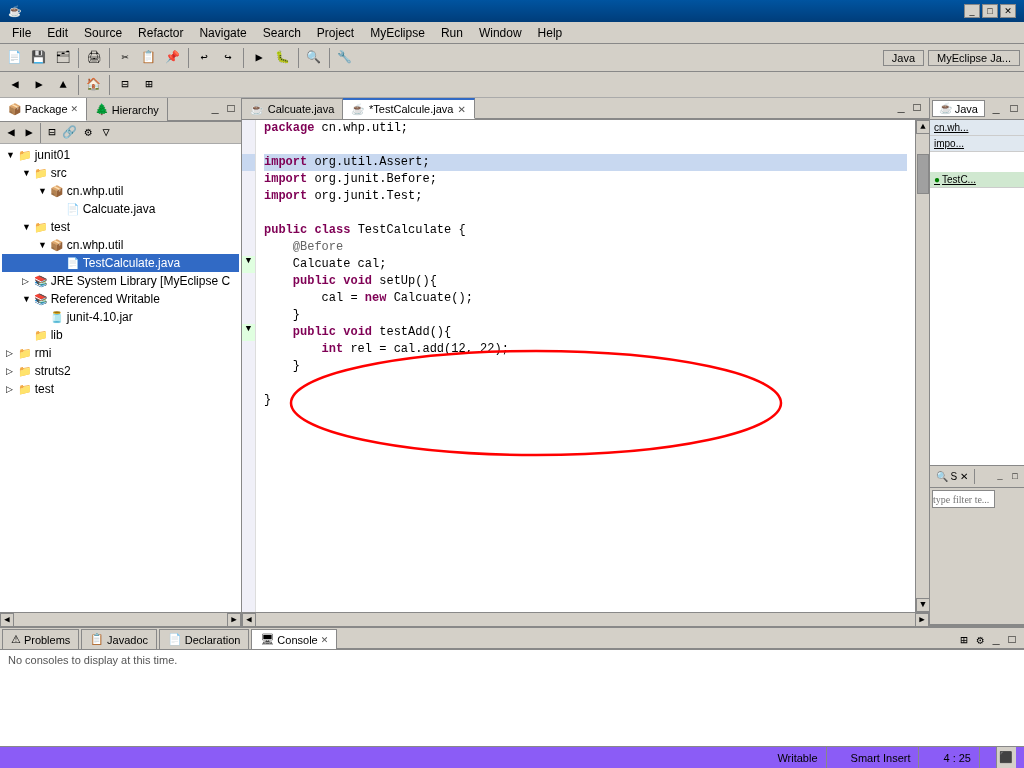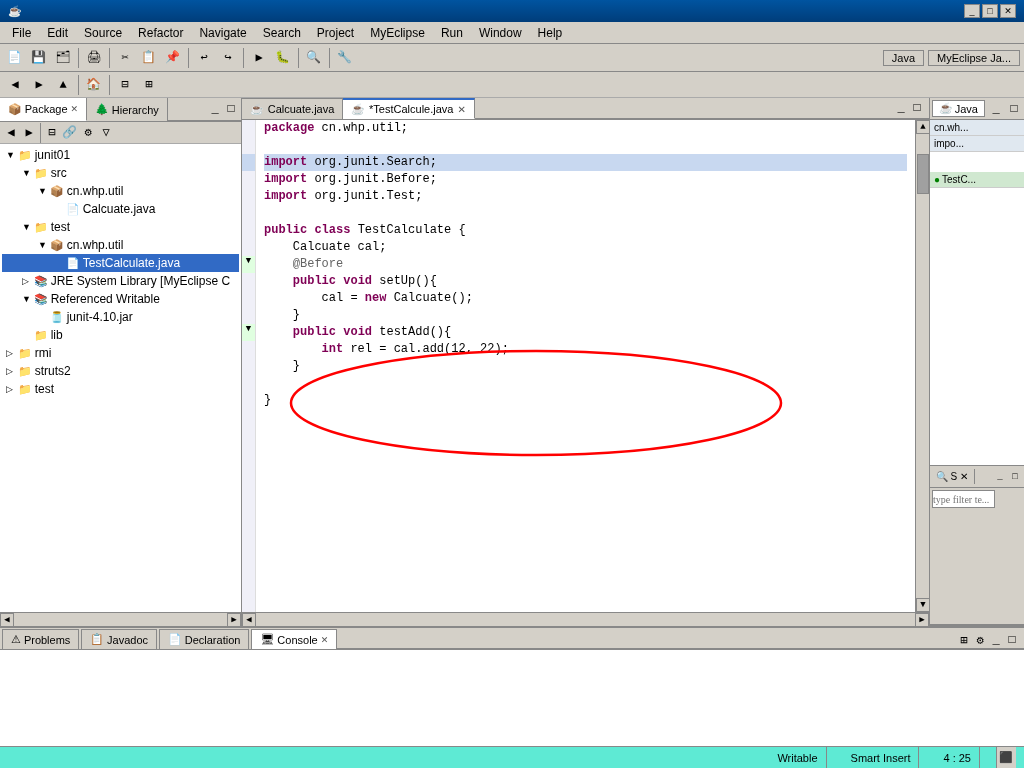--- a/index.html
+++ b/index.html
@@ -254,21 +254,21 @@
       flex: 1;
       padding: 4px 8px;
       font-family: Arial, sans-serif;
       font-size: 11px;
       color: #555;
     }
 
     
     .status-bar {
       height: 22px;
-      background: #5eead4;
+      background: #8b5cf6;
       border-top: 1px solid #888;
       display: flex;
       align-items: center;
       font-family: Arial, sans-serif;
       font-size: 11px;
       padding: 0 8px;
       gap: 16px;
     }
     .status-section {
       padding: 0 8px;
@@ -499,27 +499,27 @@
           <div style="height:17px;background:#e0ffe0;font-size:9px;text-align:center;">▼</div>
           <div style="height:17px;"></div>
           <div style="height:17px;"></div>
           <div style="height:17px;"></div>
           <div style="height:17px;background:#e0ffe0;font-size:9px;text-align:center;">▼</div>
         </div>
 
         <div class="code-content" id="code-content">
           <div class="code-line"><span class="kw">package</span><span> cn.whp.util;</span></div>
           <div class="code-line">&nbsp;</div>
-          <div class="code-line highlighted"><span class="kw">import</span><span> org.junit.Search;</span></div>
+          <div class="code-line highlighted"><span class="kw">import</span><span> org.util.Assert;</span></div>
           <div class="code-line"><span class="kw">import</span><span> org.junit.Before;</span></div>
           <div class="code-line"><span class="kw">import</span><span> org.junit.Test;</span></div>
           <div class="code-line">&nbsp;</div>
           <div class="code-line"><span class="kw">public</span><span> </span><span class="kw">class</span><span> TestCalculate {</span></div>
+          <div class="code-line"><span>    </span><span class="ann">@Before</span></div>
           <div class="code-line"><span>    Calcuate cal;</span></div>
-          <div class="code-line"><span>    </span><span class="ann">@Before</span></div>
           <div class="code-line"><span>    </span><span class="kw">public</span><span> </span><span class="kw">void</span><span> setUp(){</span></div>
           <div class="code-line"><span>        cal = </span><span class="kw">new</span><span> Calcuate();</span></div>
           <div class="code-line"><span>    }</span></div>
           <div class="code-line"><span>    </span><span class="kw">public</span><span> </span><span class="kw">void</span><span> testAdd(){</span></div>
           <div class="code-line"><span>        </span><span class="kw">int</span><span> rel = cal.add(12, 22);</span></div>
           <div class="code-line"><span>    }</span></div>
           <div class="code-line">&nbsp;</div>
           <div class="code-line"><span>}</span></div>
 
           <svg style="position:absolute;left:30px;top:228px;width:500px;height:110px;pointer-events:none;">
@@ -550,21 +550,21 @@
           <span>☕</span>
           <span>Java</span>
         </div>
       </div>
       <div style="display:flex;gap:2px;">
         <div class="tb-btn" style="width:16px;height:16px;">_</div>
         <div class="tb-btn" style="width:16px;height:16px;">□</div>
       </div>
     </div>
 
-    <div style="flex:1;overflow:hidden;background:white;border-bottom:1px solid #888;">
+    <div style="flex:1;overflow:hidden;background:white;border-bottom:1px solid #888;text-decoration:underline;">
       <div style="background:#e0e8f0;padding:2px 4px;font-size:10px;font-family:Arial;border-bottom:1px solid #ccc;white-space:nowrap;overflow:hidden;">cn.wh...</div>
       <div style="background:#e0e8f0;padding:2px 4px;font-size:10px;font-family:Arial;border-bottom:1px solid #ccc;white-space:nowrap;overflow:hidden;">impo...</div>
       <div style="height:20px;"></div>
       <div style="background:#d0e8d0;padding:2px 4px;font-size:10px;font-family:Arial;border-bottom:1px solid #ccc;display:flex;align-items:center;gap:2px;">
         <span style="color:green;">●</span>
         <span>TestC...</span>
       </div>
     </div>
 
     <div style="height:160px;display:flex;flex-direction:column;border-bottom:2px solid #888;">
@@ -606,20 +606,23 @@
       <span>Console</span>
       <span style="font-size:9px;color:#555;">✕</span>
     </div>
     <div style="flex:1;display:flex;justify-content:flex-end;align-items:center;padding-right:4px;border-bottom:1px solid #888;">
       <div class="tb-btn" style="width:16px;height:16px;">⊞</div>
       <div class="tb-btn" style="width:16px;height:16px;">⚙</div>
       <div class="tb-btn" style="width:16px;height:16px;">_</div>
       <div class="tb-btn" style="width:16px;height:16px;">□</div>
     </div>
   </div>
+  <div class="bottom-content">
+    <span>No consoles to display at this time.</span>
+  </div>
 </div>
 
 <div class="status-bar">
   <div style="flex:1;display:flex;align-items:center;gap:8px;">
     <span></span>
   </div>
   <div class="status-section">Writable</div>
   <div class="status-section">Smart Insert</div>
   <div class="status-section">4 : 25</div>
   <div style="width:20px;height:100%;background:#d4d0c8;border-left:1px solid #888;display:flex;align-items:center;justify-content:center;">⬛</div>

